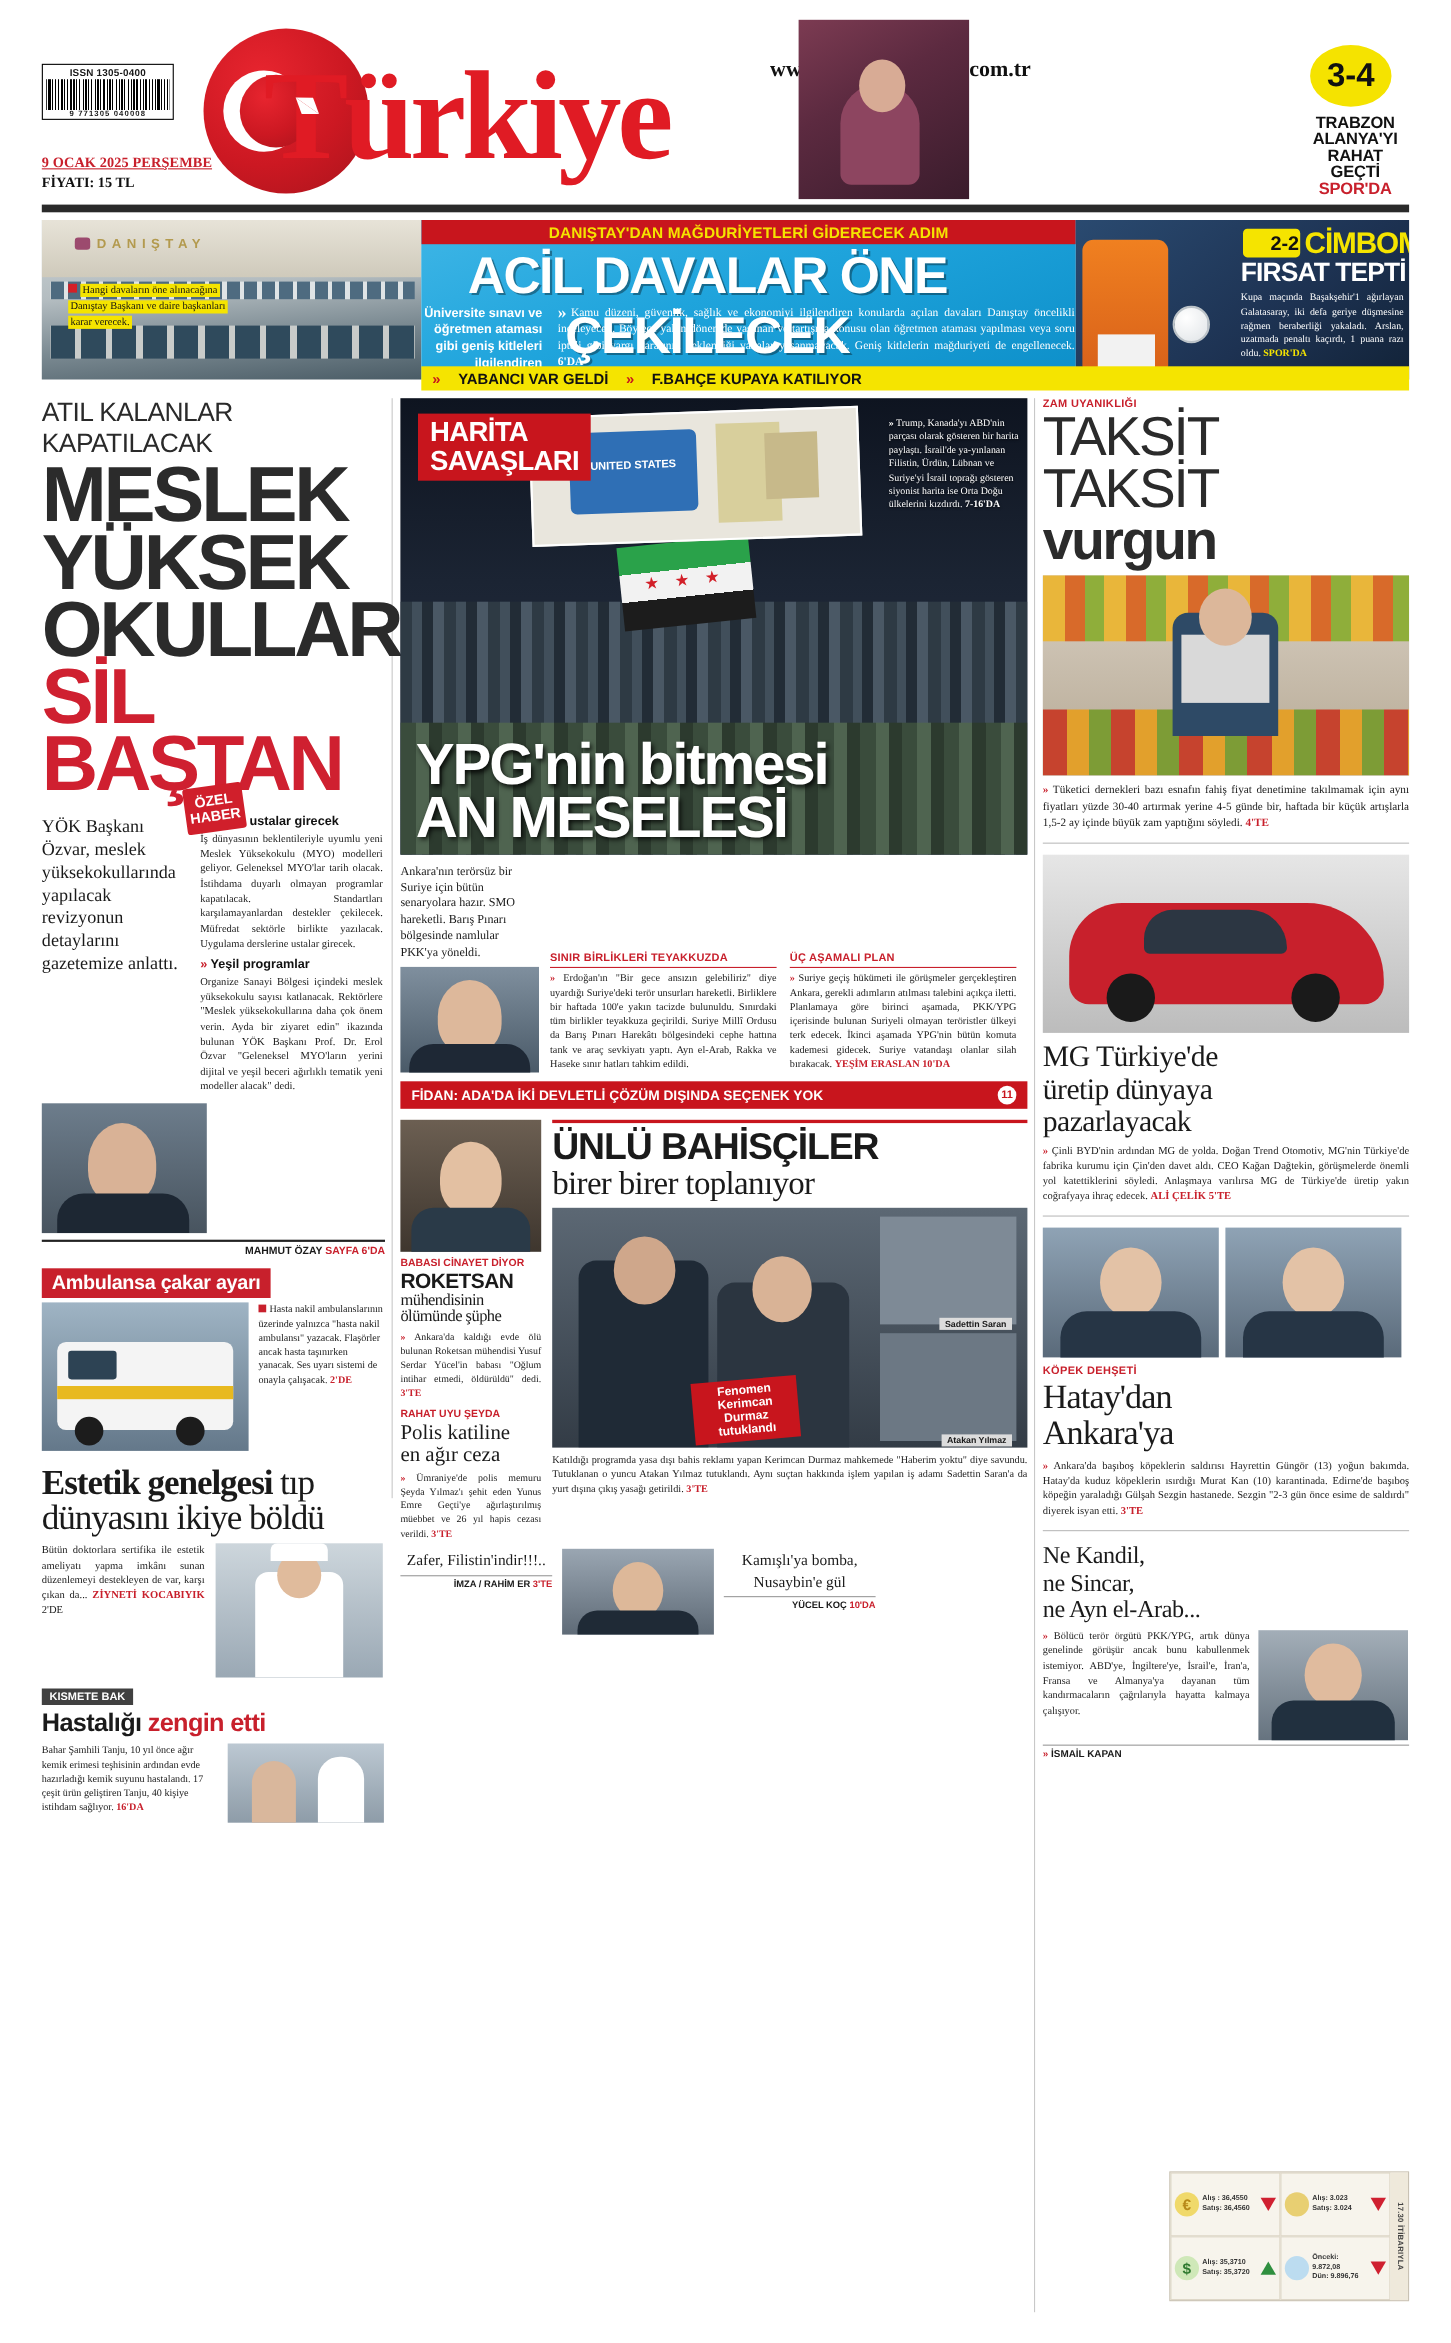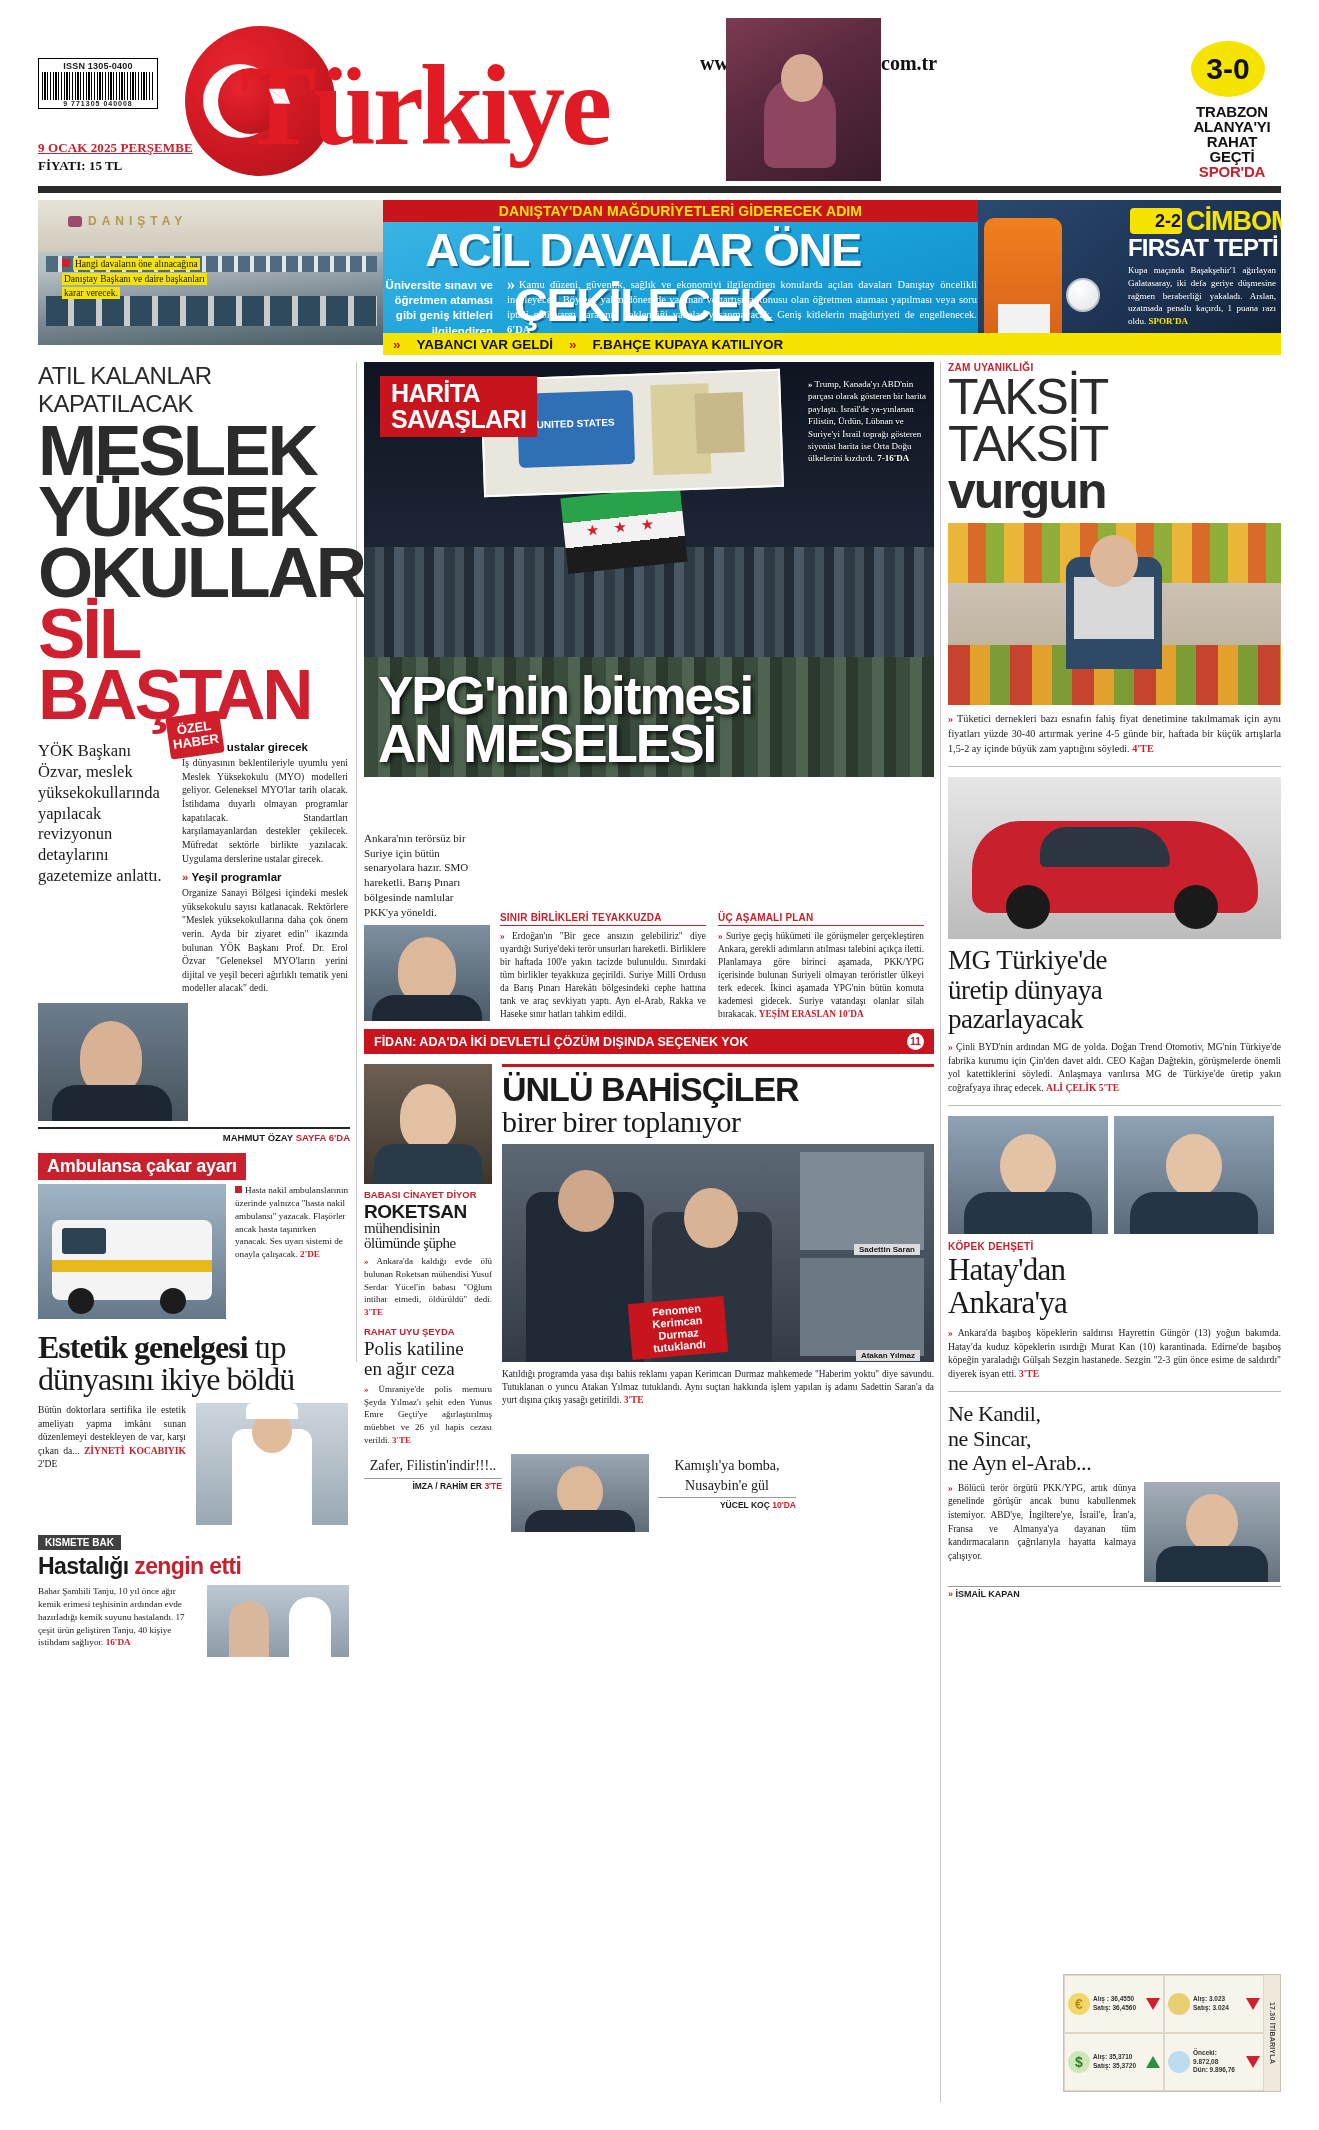--- a/index.html
+++ b/index.html
@@ -254,21 +254,21 @@
     font-size:25px; font-weight:bold; padding:5px 11px; line-height:1.02; letter-spacing:-.6px; z-index:4; }
   .trump-note { position:absolute; right:8px; top:16px; width:118px; color:#fff;
     font-family:"Liberation Serif",serif; font-size:9px; line-height:1.38; z-index:4;
     text-shadow:0 1px 2px rgba(0,0,0,.8); }
   .trump-note .qm{font-weight:bold;}
   .ypg-head { position:absolute; left:14px; bottom:8px; width:520px; color:#fff;
     font-size:53px; font-weight:bold; line-height:.92; letter-spacing:-2px;
     text-shadow: 2px 2px 5px rgba(0,0,0,.85); z-index:4; }
 
   .center-lower { display:flex; gap:10px; margin-top:8px; }
-  .fidan-col { width:126px;margin-top:46px; }
+  .fidan-col { width:126px; }
   .fidan-lead { font-family:"Liberation Serif",serif; font-size:11px; line-height:1.34; }
   .fidan-photo { width:126px; height:96px; margin-top:6px; background:linear-gradient(#7f8f9e,#4a5a68);
     position:relative; overflow:hidden; }
   .fidan-photo .fc{position:absolute;left:34px;top:12px;width:58px;height:66px;border-radius:50% 50% 40% 40%;background:#ddb89b;}
   .fidan-photo .fs{position:absolute;left:8px;top:70px;width:110px;height:30px;background:#1e2835;border-radius:22px 22px 0 0;}
   .three-col { display:flex; gap:12px; width:434px;align-items:flex-end; }
   .tc-item { width:206px; }
   .tc-head { font-size:10px; font-weight:bold; color:#c8202c; border-bottom:1.5px solid #c8202c;
     padding-bottom:2px; margin-bottom:4px; letter-spacing:.2px; }
   .tc-body { font-family:"Liberation Serif",serif; font-size:9.3px; line-height:1.4; text-align:justify; }
@@ -412,21 +412,21 @@
 
     <div class="logo-wrap">
       <div class="flag-disc">
         <div class="star"></div>
       </div>
       <div class="logo-text">Türkiye</div>
     </div>
 
     <div class="site-url">www.turkiyegazetesi.com.tr</div>
     <div class="sport-photo"></div>
-    <div class="score-badge">3-0</div>
+    <div class="score-badge">3-4</div>
     <div class="sport-caption">
       <span>TRABZON</span>
       <span>ALANYA'YI</span>
       <span>RAHAT</span>
       <span>GEÇTİ</span>
       <span class="spor-da">SPOR'DA</span>
     </div>
     <div class="black-rule"></div>
   </div>
 

